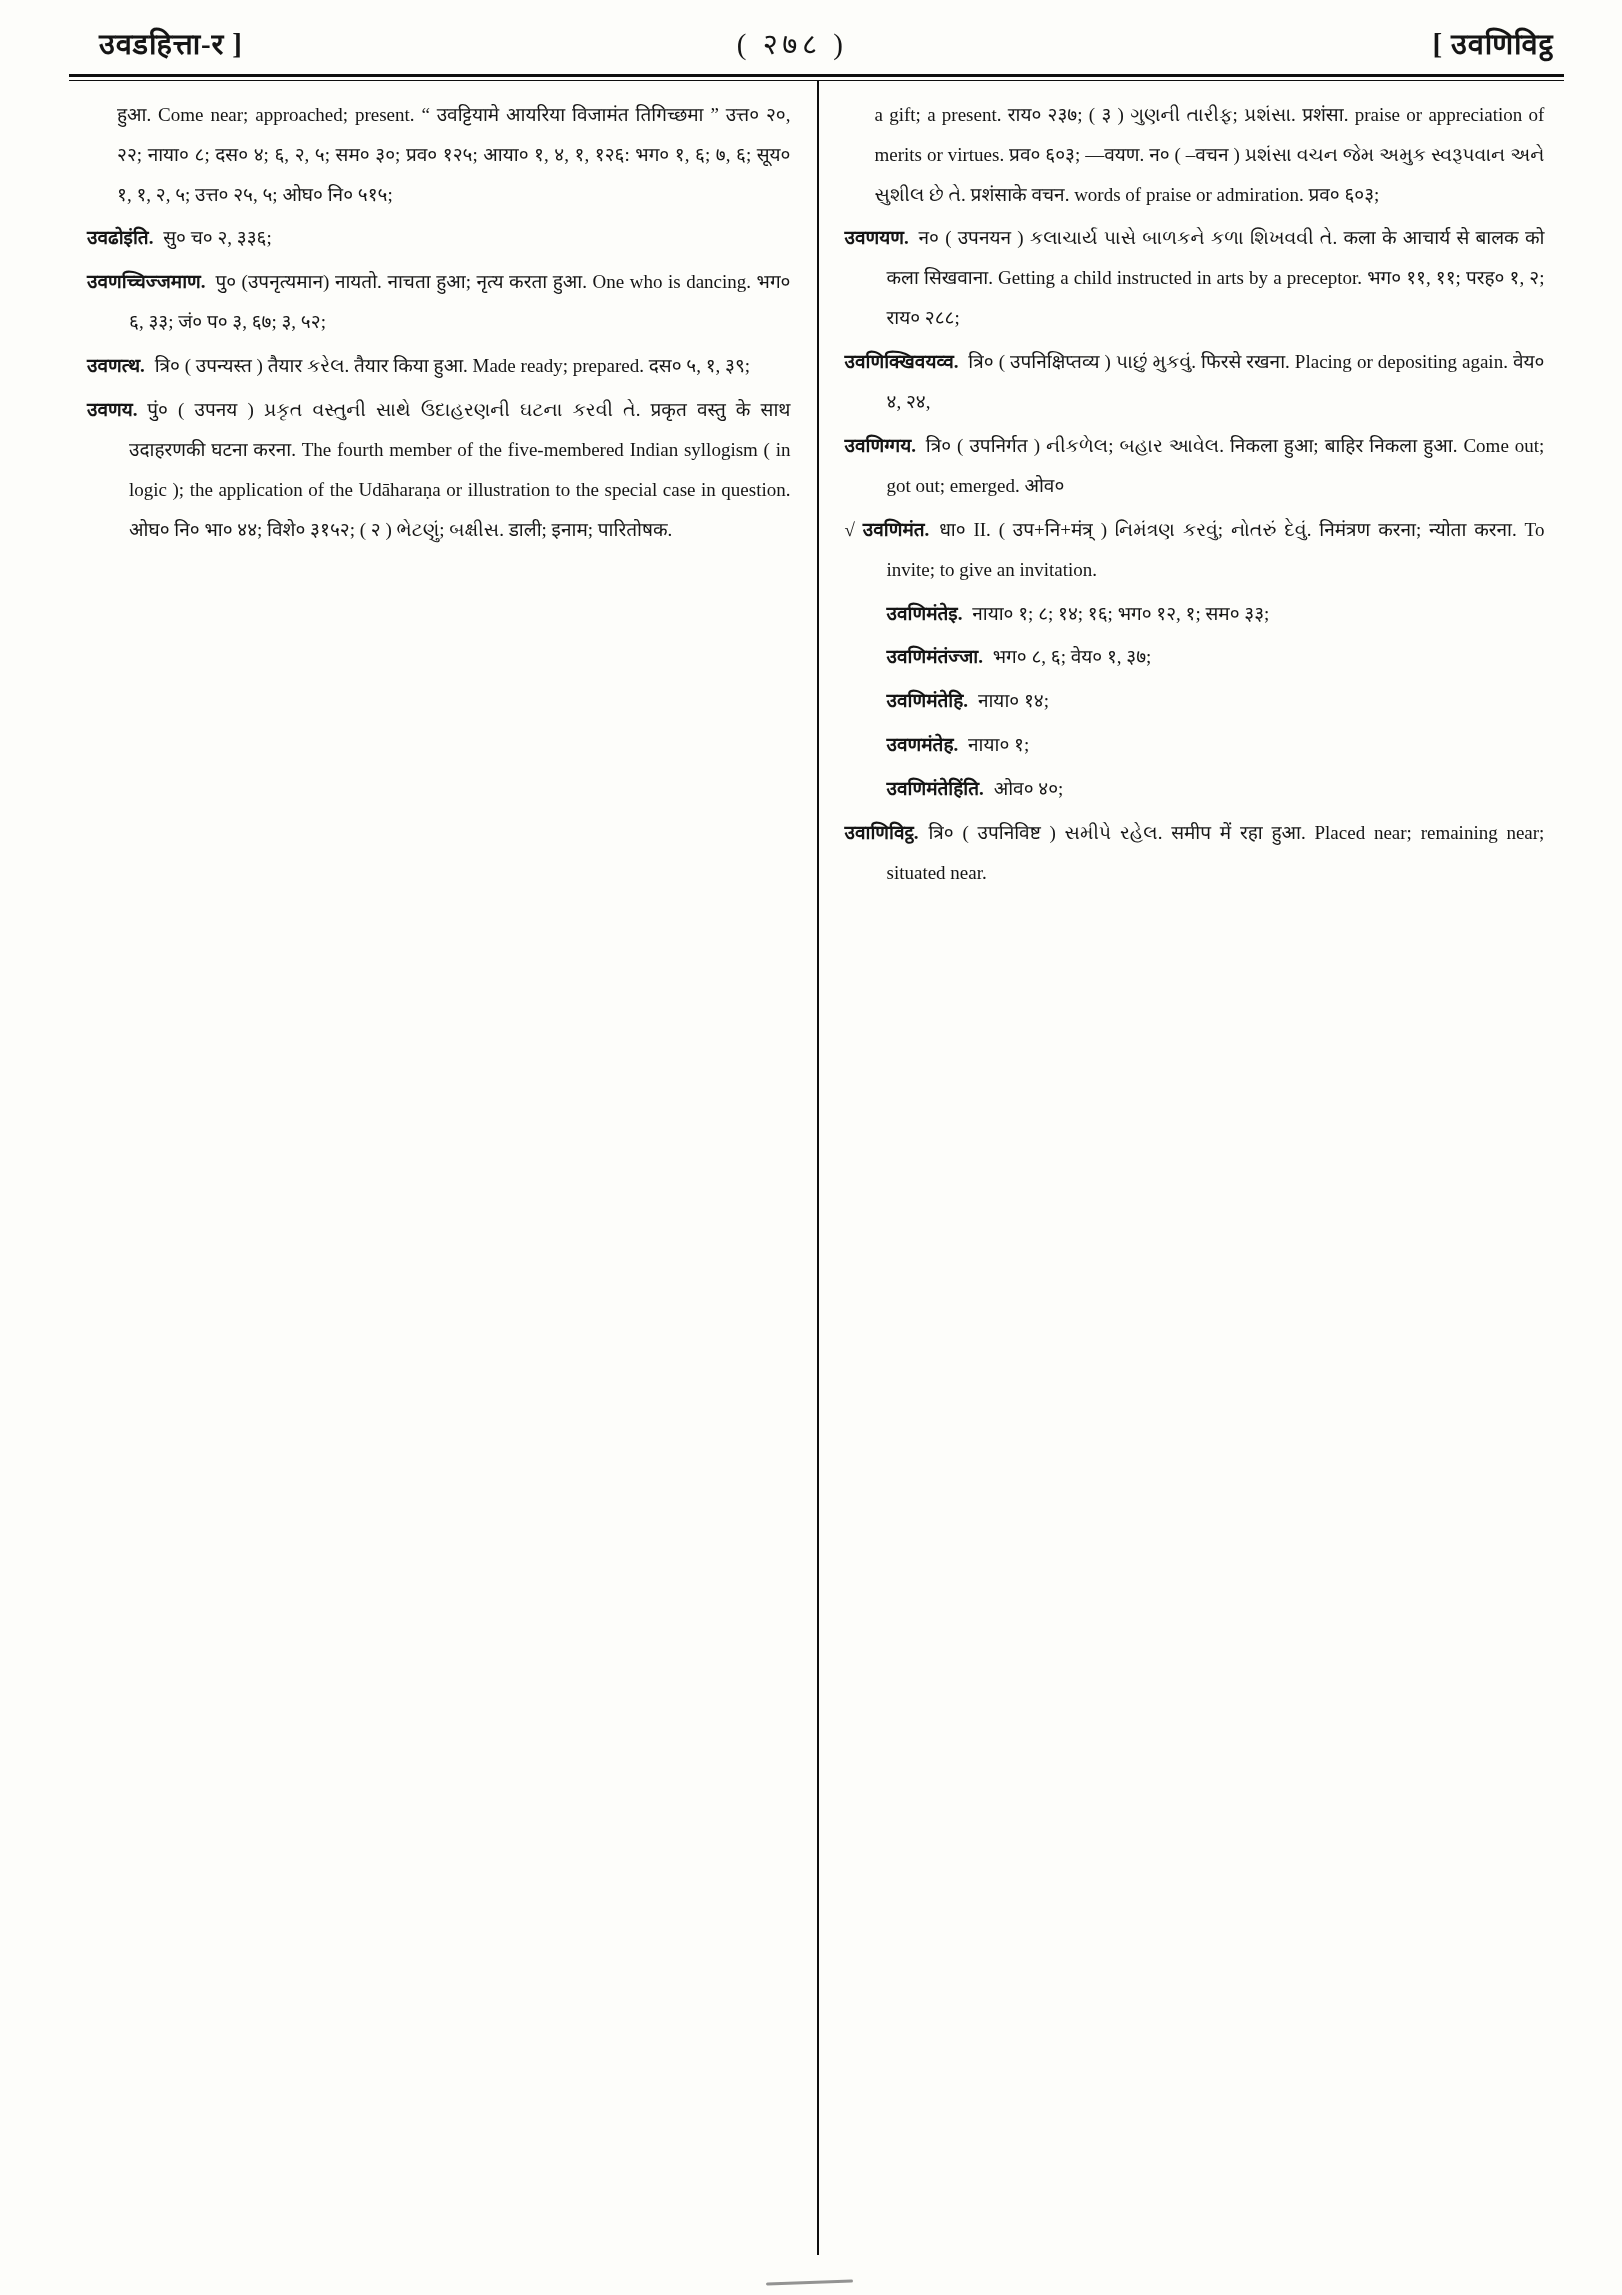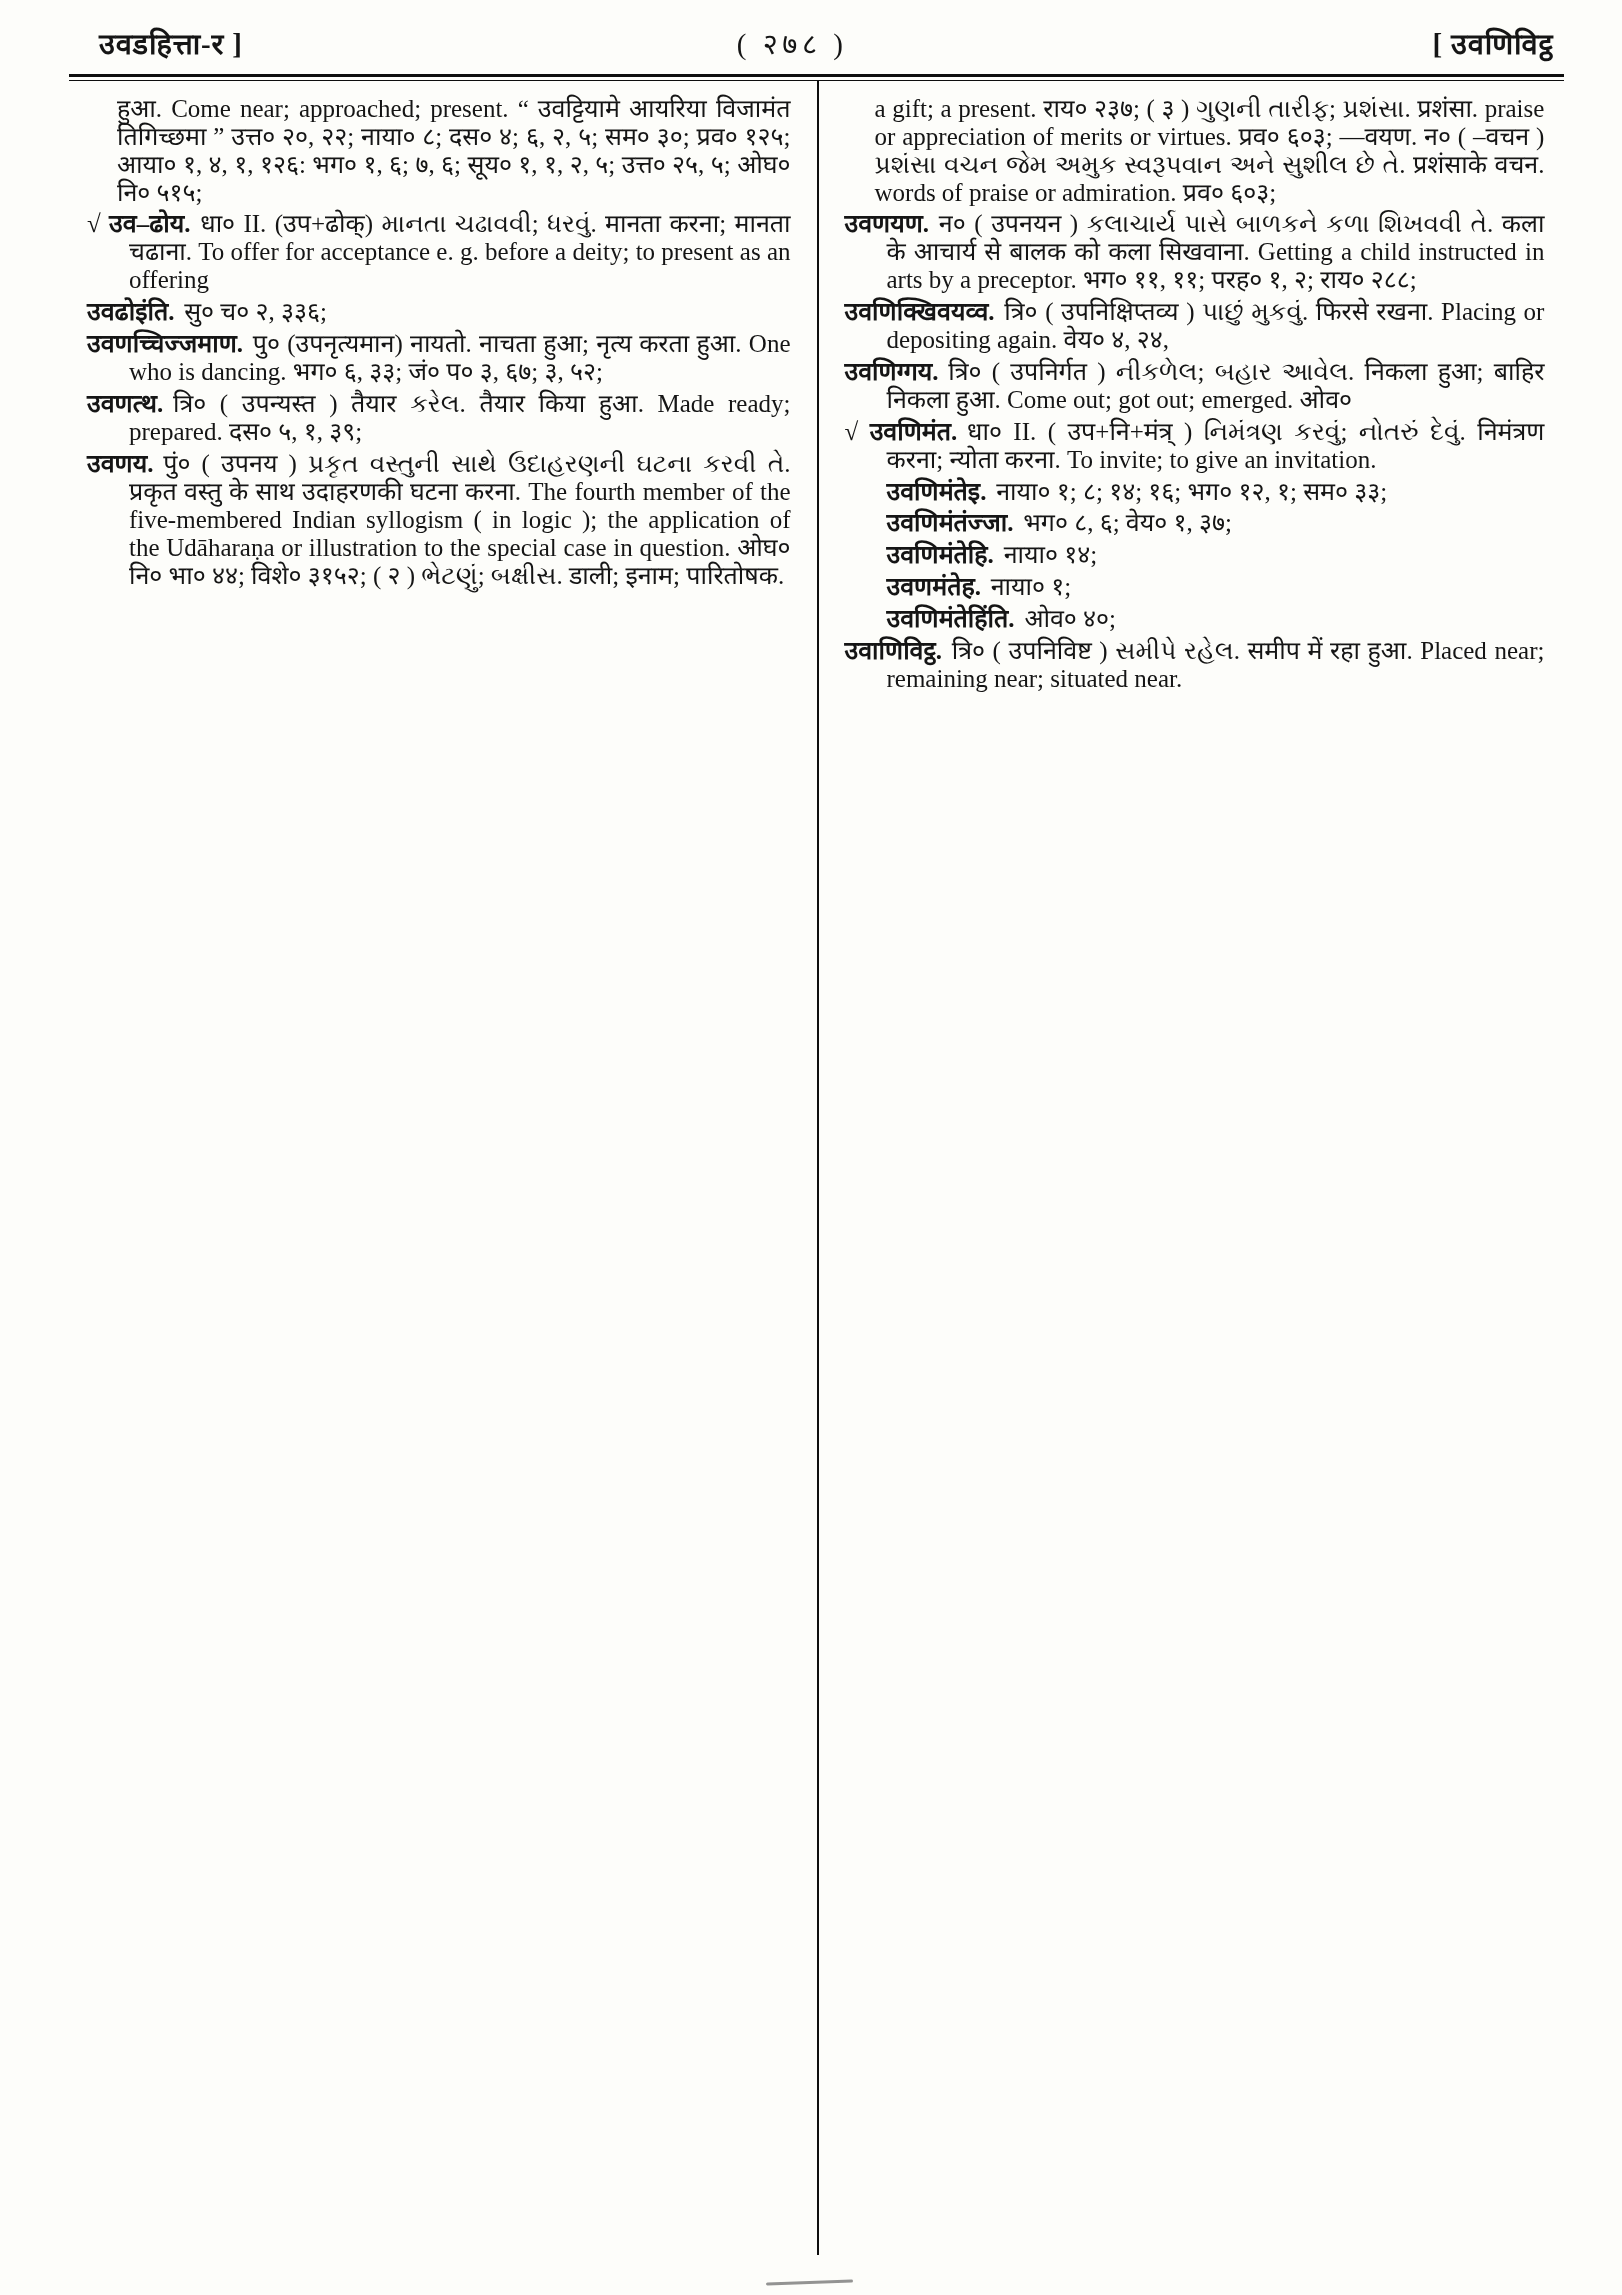--- a/index.html
+++ b/index.html
@@ -23,21 +23,21 @@
   .header .hcenter { font-weight:normal; letter-spacing:4.5px; padding-right:91px; }
   .double-rule {
     margin-top:12px; height:7.5px;
     border-top:3.8px solid #0e0e0e;
     border-bottom:1.5px solid #0e0e0e;
   }
   .cols { display:flex; align-items:stretch; min-height:2174px; }
   .col {
     width:50%;
     padding:13.6px 19.6px 0 18px;
-    font-size:25px; line-height:28px;
+    font-size:19px; line-height:40px;
     text-align:justify;
   }
   .col.left  { padding-right:26px; }
   .col.right { border-left:2.3px solid #0e0e0e; padding-left:26px; }
   .entry { padding-left:42px; text-indent:-42px; margin-bottom:3.8px; }
   .entry .head { font-weight:bold; margin-right:9.8px; }
   .cont  { padding-left:30px; text-indent:0; margin-bottom:3.8px; }
   .sub   { padding-left:98px; text-indent:-56px; margin-bottom:3.8px; }
   .sub .head { font-weight:bold; margin-right:9.8px;margin-top:31px; }
   .bottom-mark {
@@ -56,21 +56,20 @@
     <span class="hcenter">( २७८ )</span>
     <span class="hright">[ उवणिविट्ठ</span>
   </div>
 
   <div class="double-rule"></div>
 
   <div class="cols">
 
     <div class="col left">
       <p class="cont"><span>हुआ. Come near; approached; present. “ उवट्टियामे आयरिया विजामंत तिगिच्छमा ” उत्त० २०, २२; नाया० ८; दस० ४; ६, २, ५; सम० ३०; प्रव० १२५; आया० १, ४, १, १२६: भग० १, ६; ७, ६; सूय० १, १, २, ५; उत्त० २५, ५; ओघ० नि० ५१५;</span></p>
-      <p class="entry"><span class="head">√ उव–ढोय.</span><span>धा० II. (उप+ढोक्) માનતા ચઢાવવી; ધરવું. मानता करना; मानता चढाना. To offer for acceptance e. g. before a deity; to present as an offering</span></p>
       <p class="entry"><span class="head">उवढोइंति.</span><span>सु० च० २, ३३६;</span></p>
       <p class="entry"><span class="head">उवणच्चिज्जमाण.</span><span>पु० (उपनृत्यमान) नायतो. नाचता हुआ; नृत्य करता हुआ. One who is dancing. भग० ६, ३३; जं० प० ३, ६७; ३, ५२;</span></p>
       <p class="entry"><span class="head">उवणत्थ.</span><span>त्रि० ( उपन्यस्त ) तैयार કરેલ. तैयार किया हुआ. Made ready; prepared. दस० ५, १, ३९;</span></p>
       <p class="entry"><span class="head">उवणय.</span><span>पुं० ( उपनय ) પ્રકૃત વસ્તુની સાથે ઉદાહરણની ઘટના કરવી તે. प्रकृत वस्तु के साथ उदाहरणकी घटना करना. The fourth member of the five-membered Indian syllogism ( in logic ); the application of the Udāharaṇa or illustration to the special case in question. ओघ० नि० भा० ४४; विशे० ३१५२; ( २ ) ભેટણું; બક્ષીસ. डाली; इनाम; पारितोषक.</span></p>
     </div>
 
     <div class="col right">
       <p class="cont"><span>a gift; a present. राय० २३७; ( ३ ) ગુણની તારીફ; પ્રશંસા. प्रशंसा. praise or appreciation of merits or virtues. प्रव० ६०३; —वयण. न० ( –वचन ) પ્રશંસા વચન જેમ અમુક સ્વરૂપવાન અને સુશીલ છે તે. प्रशंसाके वचन. words of praise or admiration. प्रव० ६०३;</span></p>
       <p class="entry"><span class="head">उवणयण.</span><span>न० ( उपनयन ) કલાચાર્ય પાસે બાળકને કળા શિખવવી તે. कला के आचार्य से बालक को कला सिखवाना. Getting a child instructed in arts by a preceptor. भग० ११, ११; परह० १, २; राय० २८८;</span></p>
       <p class="entry"><span class="head">उवणिक्खिवयव्व.</span><span>त्रि० ( उपनिक्षिप्तव्य ) પાછું મુકવું. फिरसे रखना. Placing or depositing again. वेय० ४, २४,</span></p>

